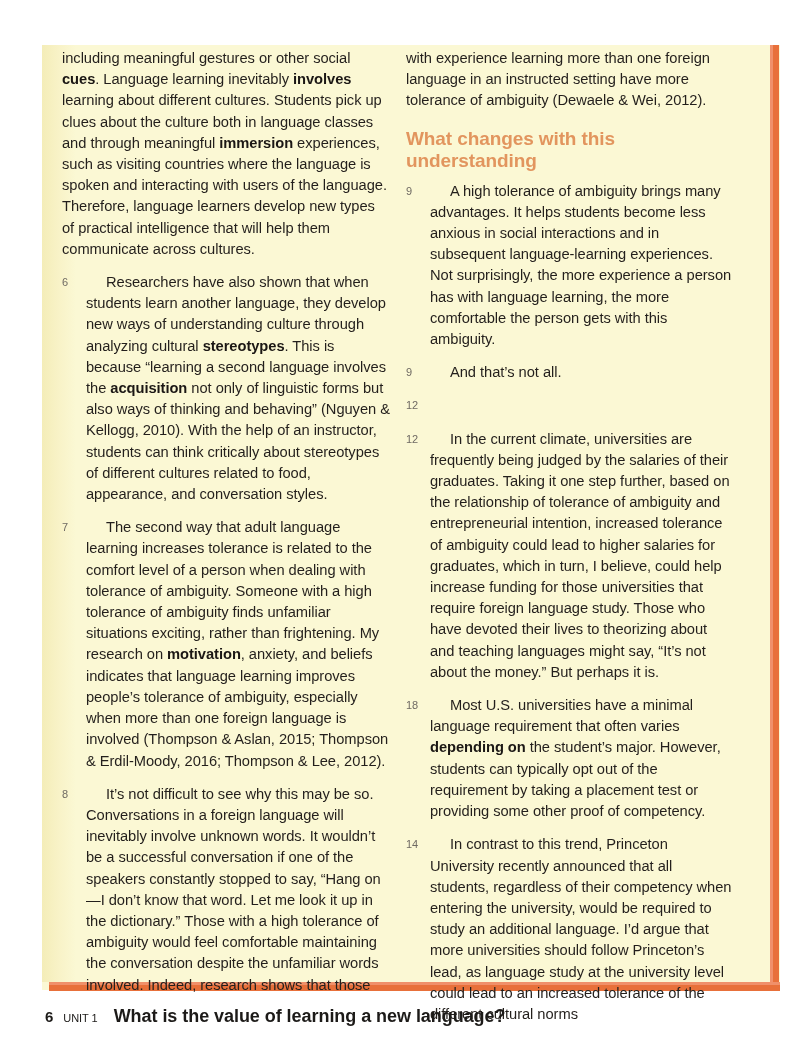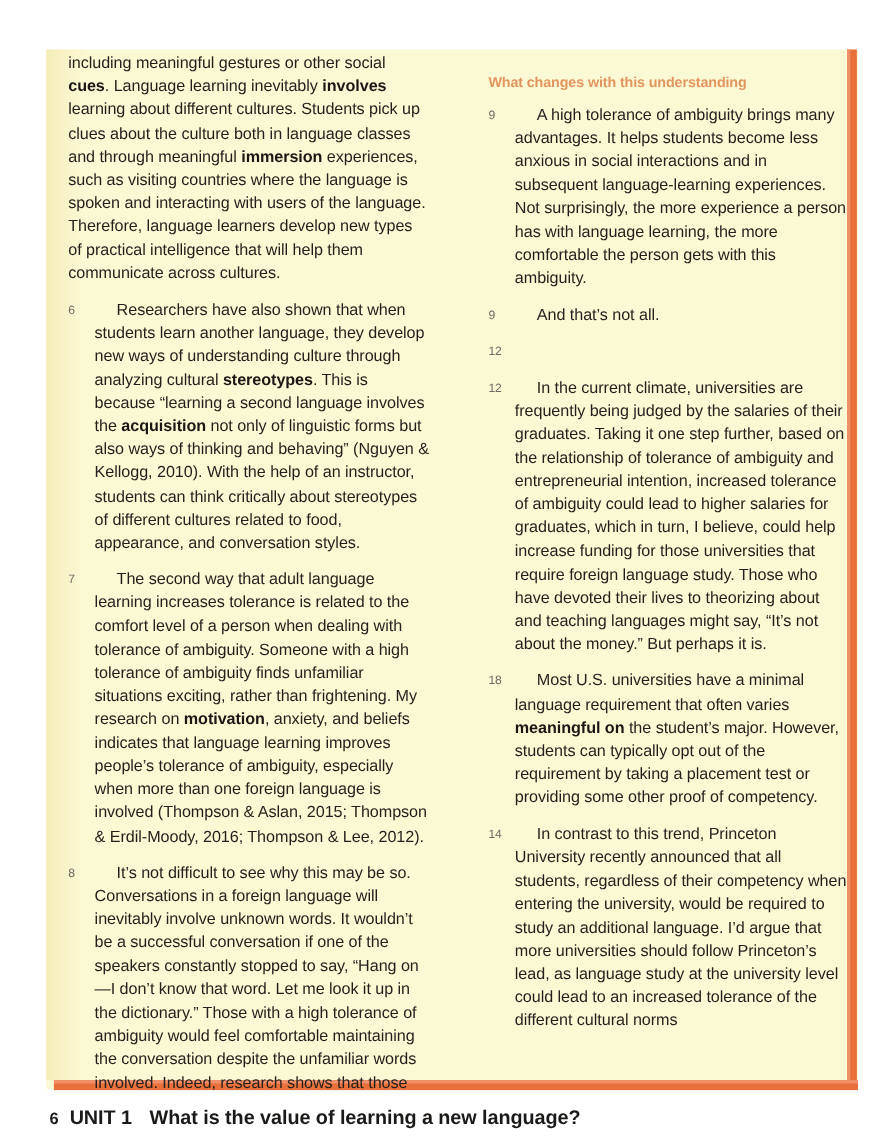--- a/index.html
+++ b/index.html
@@ -69,21 +69,21 @@
   }
 
   
   #columns {
     position: absolute;
     left: 62px;
     top: 48px;
     width: 690px;
     height: 925px;
     display: flex;
-    gap: 54px;
+    gap: 16px;
     align-items: flex-start;
   }
   .column {
     width: 328px;
     flex: 0 0 328px;
   }
 
   .para {
     position: relative;
     padding-left: 24px;
@@ -108,21 +108,21 @@
     font-family: "Liberation Sans", sans-serif;
   }
   .para .lead {
     display: inline-block;
     width: 20px;
   }
   .para b { font-weight: bold; color: #1b1714; }
 
   h2.section-head {
     margin: 16px 0 9px 0;
-    font-size: 13px;
+    font-size: 19px;
     line-height: 22px;
     font-weight: bold;
     color: #e2955e;
     letter-spacing: -0.1px;
   }
 
   
   #page-footer {
     position: absolute;
     left: 45px;
@@ -133,22 +133,22 @@
     gap: 10px;
     font-size: 13.5px;
     color: #1c1a18;
     letter-spacing: -0.05px;
   }
   #page-footer .folio {
     font-weight: bold;
     font-size: 15px;
   }
   #page-footer .unit {
-    font-weight: bold;
-    font-size: 18px;
+    font-weight: normal;
+    font-size: 11px;
   }
   #page-footer .runhead {
     font-weight: bold;
     font-size: 18px;
     margin-left: 6px;
   }
 </style>
 </head>
 <body>
 
@@ -158,26 +158,27 @@
 <div id="edge-rule-bottom"></div>
 
 <div id="columns">
   <div class="column" id="col-left">
       <p class="para no-indent"><span>including meaningful gestures or other social </span><b>cues</b><span>. Language learning inevitably </span><b>involves</b><span> learning about different cultures. Students pick up clues about the culture both in language classes and through meaningful </span><b>immersion</b><span> experiences, such as visiting countries where the language is spoken and interacting with users of the language. Therefore, language learners develop new types of practical intelligence that will help them communicate across cultures.</span></p>
       <p class="para"><span class="pnum">6</span><span class="lead"></span><span>Researchers have also shown that when students learn another language, they develop new ways of understanding culture through analyzing cultural </span><b>stereotypes</b><span>. This is because “learning a second language involves the </span><b>acquisition</b><span> not only of linguistic forms but also ways of thinking and behaving” (Nguyen &amp; Kellogg, 2010). With the help of an instructor, students can think critically about stereotypes of different cultures related to food, appearance, and conversation styles.</span></p>
       <p class="para"><span class="pnum">7</span><span class="lead"></span><span>The second way that adult language learning increases tolerance is related to the comfort level of a person when dealing with tolerance of ambiguity. Someone with a high tolerance of ambiguity finds unfamiliar situations exciting, rather than frightening. My research on </span><b>motivation</b><span>, anxiety, and beliefs indicates that language learning improves people’s tolerance of ambiguity, especially when more than one foreign language is involved (Thompson &amp; Aslan, 2015; Thompson &amp; Erdil-Moody, 2016; Thompson &amp; Lee, 2012).</span></p>
       <p class="para"><span class="pnum">8</span><span class="lead"></span><span>It’s not difficult to see why this may be so. Conversations in a foreign language will inevitably involve unknown words. It wouldn’t be a successful conversation if one of the speakers constantly stopped to say, “Hang on—I don’t know that word. Let me look it up in the dictionary.” Those with a high tolerance of ambiguity would feel comfortable maintaining the conversation despite the unfamiliar words involved. Indeed, research shows that those</span></p>
     </div>
   <div class="column" id="col-right">
+      <p class="para no-indent"><span>with experience learning more than one foreign language in an instructed setting have more tolerance of ambiguity (Dewaele &amp; Wei, 2012).</span></p>
       <h2 class="section-head">What changes with this understanding</h2>
       <p class="para"><span class="pnum">9</span><span class="lead"></span><span>A high tolerance of ambiguity brings many advantages. It helps students become less anxious in social interactions and in subsequent language-learning experiences. Not surprisingly, the more experience a person has with language learning, the more comfortable the person gets with this ambiguity.</span></p>
       <p class="para"><span class="pnum">9</span><span class="lead"></span><span>And that’s not all.</span></p>
       <p class="para"><span class="pnum">12</span><span class="lead"></span></p>
       <p class="para"><span class="pnum">12</span><span class="lead"></span><span>In the current climate, universities are frequently being judged by the salaries of their graduates. Taking it one step further, based on the relationship of tolerance of ambiguity and entrepreneurial intention, increased tolerance of ambiguity could lead to higher salaries for graduates, which in turn, I believe, could help increase funding for those universities that require foreign language study. Those who have devoted their lives to theorizing about and teaching languages might say, “It’s not about the money.” But perhaps it is.</span></p>
-      <p class="para"><span class="pnum">18</span><span class="lead"></span><span>Most U.S. universities have a minimal language requirement that often varies </span><b>meaningful on</b><span> the student’s major. However, students can typically opt out of the requirement by taking a placement test or providing some other proof of competency.</span></p>
+      <p class="para"><span class="pnum">18</span><span class="lead"></span><span>Most U.S. universities have a minimal language requirement that often varies </span><b>depending on</b><span> the student’s major. However, students can typically opt out of the requirement by taking a placement test or providing some other proof of competency.</span></p>
       <p class="para"><span class="pnum">14</span><span class="lead"></span><span>In contrast to this trend, Princeton University recently announced that all students, regardless of their competency when entering the university, would be required to study an additional language. I’d argue that more universities should follow Princeton’s lead, as language study at the university level could lead to an increased tolerance of the different cultural norms</span></p>
     </div>
 </div>
 
 <div id="page-footer">
   <span class="folio">6</span>
   <span class="unit">UNIT 1</span>
   <span class="runhead">What is the value of learning a new language?</span>
 </div>
 

